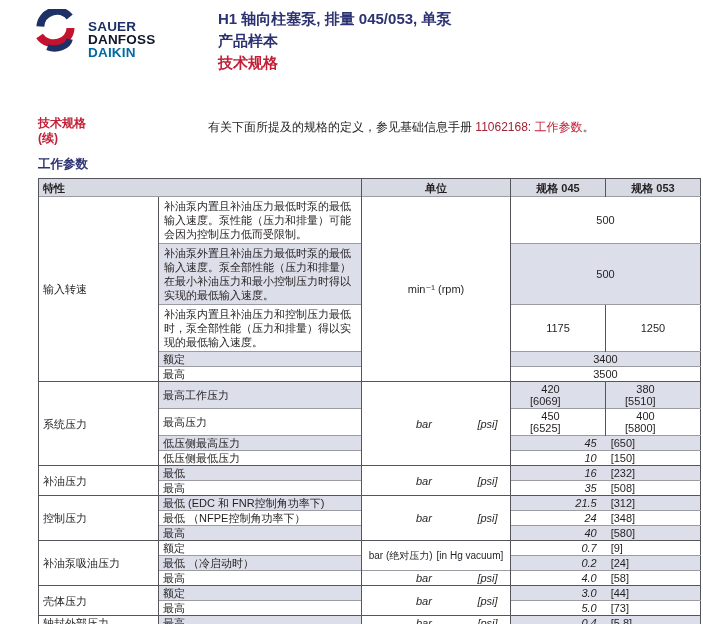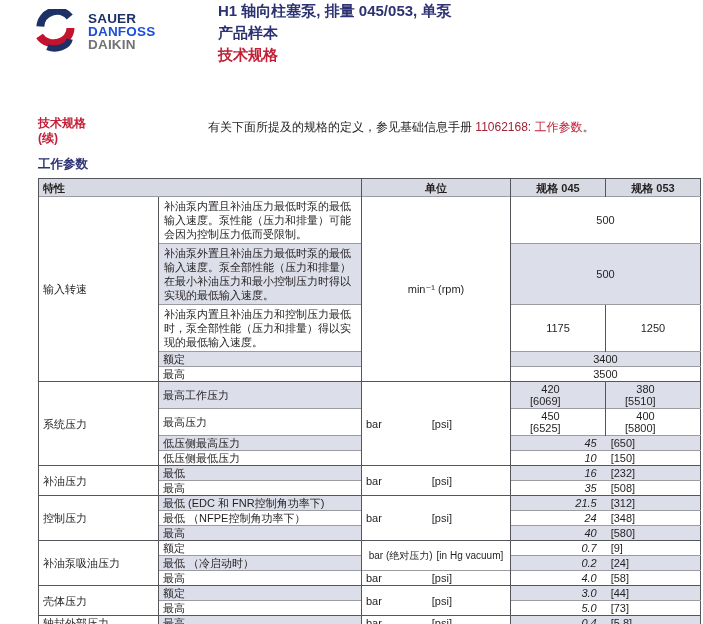--- a/index.html
+++ b/index.html
@@ -4,26 +4,26 @@
 <style>
   html,body{margin:0;padding:0;}
   body{
     width:703px;height:624px;position:relative;background:#ffffff;
     font-family:"Liberation Sans","DejaVu Sans",sans-serif;
     color:#231f20;overflow:hidden;
   }
   
   .logo{position:absolute;left:33px;top:9px;display:flex;align-items:flex-start;}
   .logo-mark{width:48px;height:46px;margin-right:7px;}
-  .logo-text{display:flex;flex-direction:column;font-weight:bold;font-size:13.5px;line-height:13px;letter-spacing:.2px;margin-top:3px;}
+  .logo-text{display:flex;flex-direction:column;font-weight:bold;font-size:13.5px;line-height:13px;letter-spacing:.2px;margin-top:11px;}
   .logo-sauer{color:#1d3166;}
-  .logo-danfoss{color:#1d4ed8;}
-  .logo-daikin{color:#737373;}
-  
-  .titleblock{position:absolute;left:218px;top:0;font-weight:bold;font-size:15px;line-height:22px;}
+  .logo-danfoss{color:#0f172a;}
+  .logo-daikin{color:#0369a1;}
+  
+  .titleblock{position:absolute;left:218px;top:8px;font-weight:bold;font-size:15px;line-height:22px;}
   .t-navy{color:#2c3272;}
   .t-red{color:#c22037;}
   
   .sideblock{position:absolute;left:38px;top:116px;color:#c22037;font-weight:bold;font-size:12px;line-height:15px;}
   
   .intro{position:absolute;left:208px;top:119px;font-size:12px;color:#231f20;}
   .ref-num{color:#9e2136;}
   .ref-link{color:#c22037;}
   
   .section-title{position:absolute;left:38px;top:156px;color:#2c3272;font-weight:bold;font-size:12.5px;}
@@ -31,21 +31,21 @@
   .tablewrap{position:absolute;left:38px;top:178px;width:663px;}
   table{border-collapse:collapse;table-layout:fixed;width:662px;font-size:11px;border:1px solid #55565b;}
   td{padding:1px 4px;vertical-align:middle;border-left:1px solid #55565b;border-top:1px solid #9b9ca2;line-height:12px;}
   tr.gs > td{border-top:1.5px solid #55565b;}
   tr.thead td{background:#d8dae3;font-weight:bold;border-top:none;height:15px;}
   tr.sh td{background:#dcdee9;}
   td.wt{background:#ffffff !important;}
   .c-desc{line-height:14px;padding:2px 5px;}
   .center{text-align:center;}
   .unit-cell{text-align:center;}
-  .unit-pair span{display:inline-block;width:47%;text-align:left;}
+  .unit-pair span{display:inline-block;width:47%;text-align:right;font-style:italic;}
   .unit-abs{font-size:10px;text-align:center;padding:1px 1px;white-space:nowrap;}
   .unit-abs span{display:inline-block;padding:0 2px;}
   td.vp .pv{display:inline-block;width:52%;text-align:right;}
   td.vp .pb{display:inline-block;width:44%;text-align:left;padding-left:15px;}
   td.sp .sv{display:inline-block;width:49%;text-align:right;padding-right:7px;box-sizing:border-box;font-style:italic;}
   td.sp .sb{display:inline-block;width:48%;text-align:left;padding-left:7px;box-sizing:border-box;}
   .doccode{text-align:right;font-size:8px;font-weight:bold;color:#58595d;margin-top:4px;letter-spacing:.3px;}
 </style>
 </head>
 <body>

